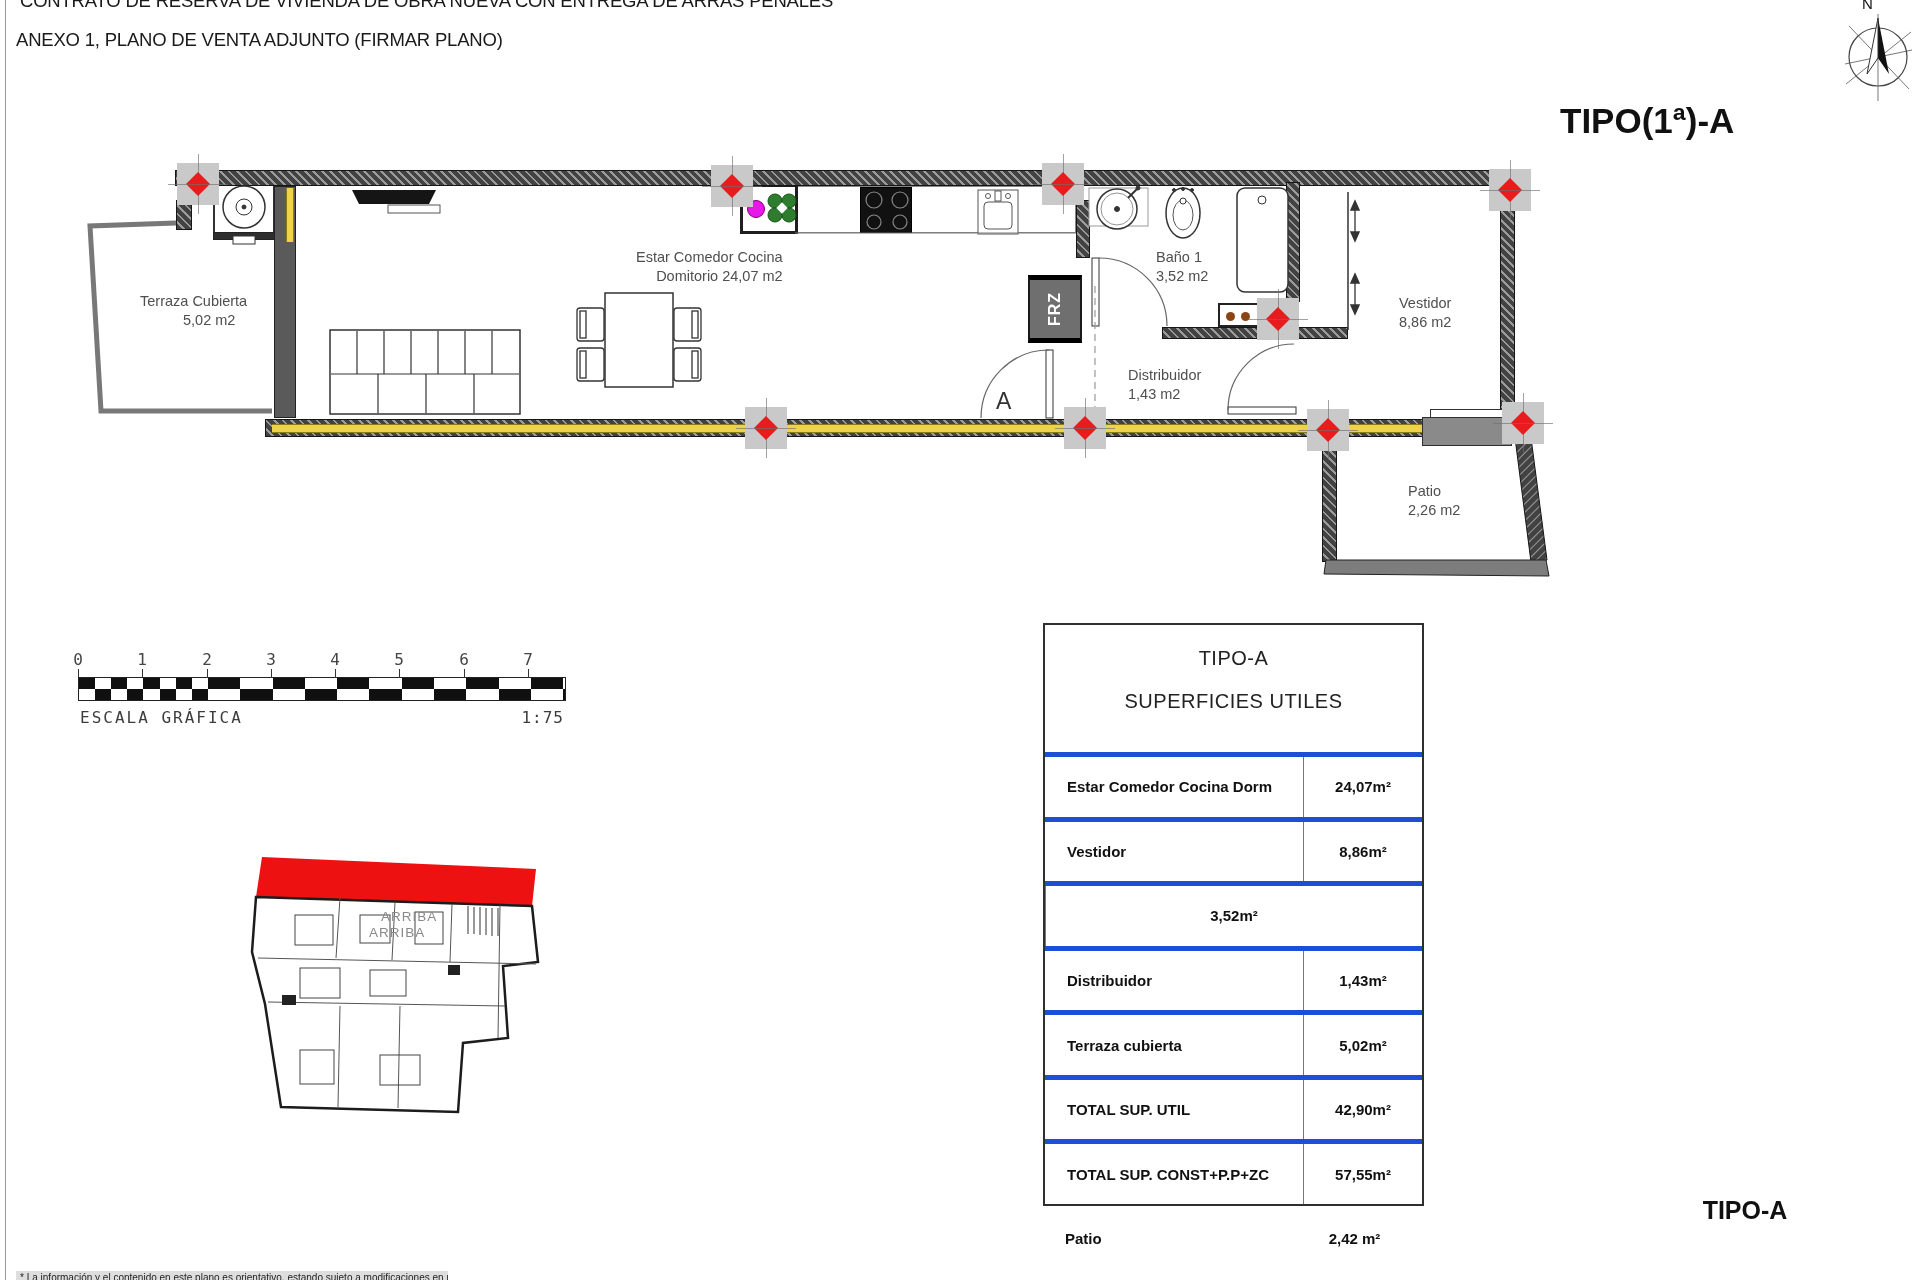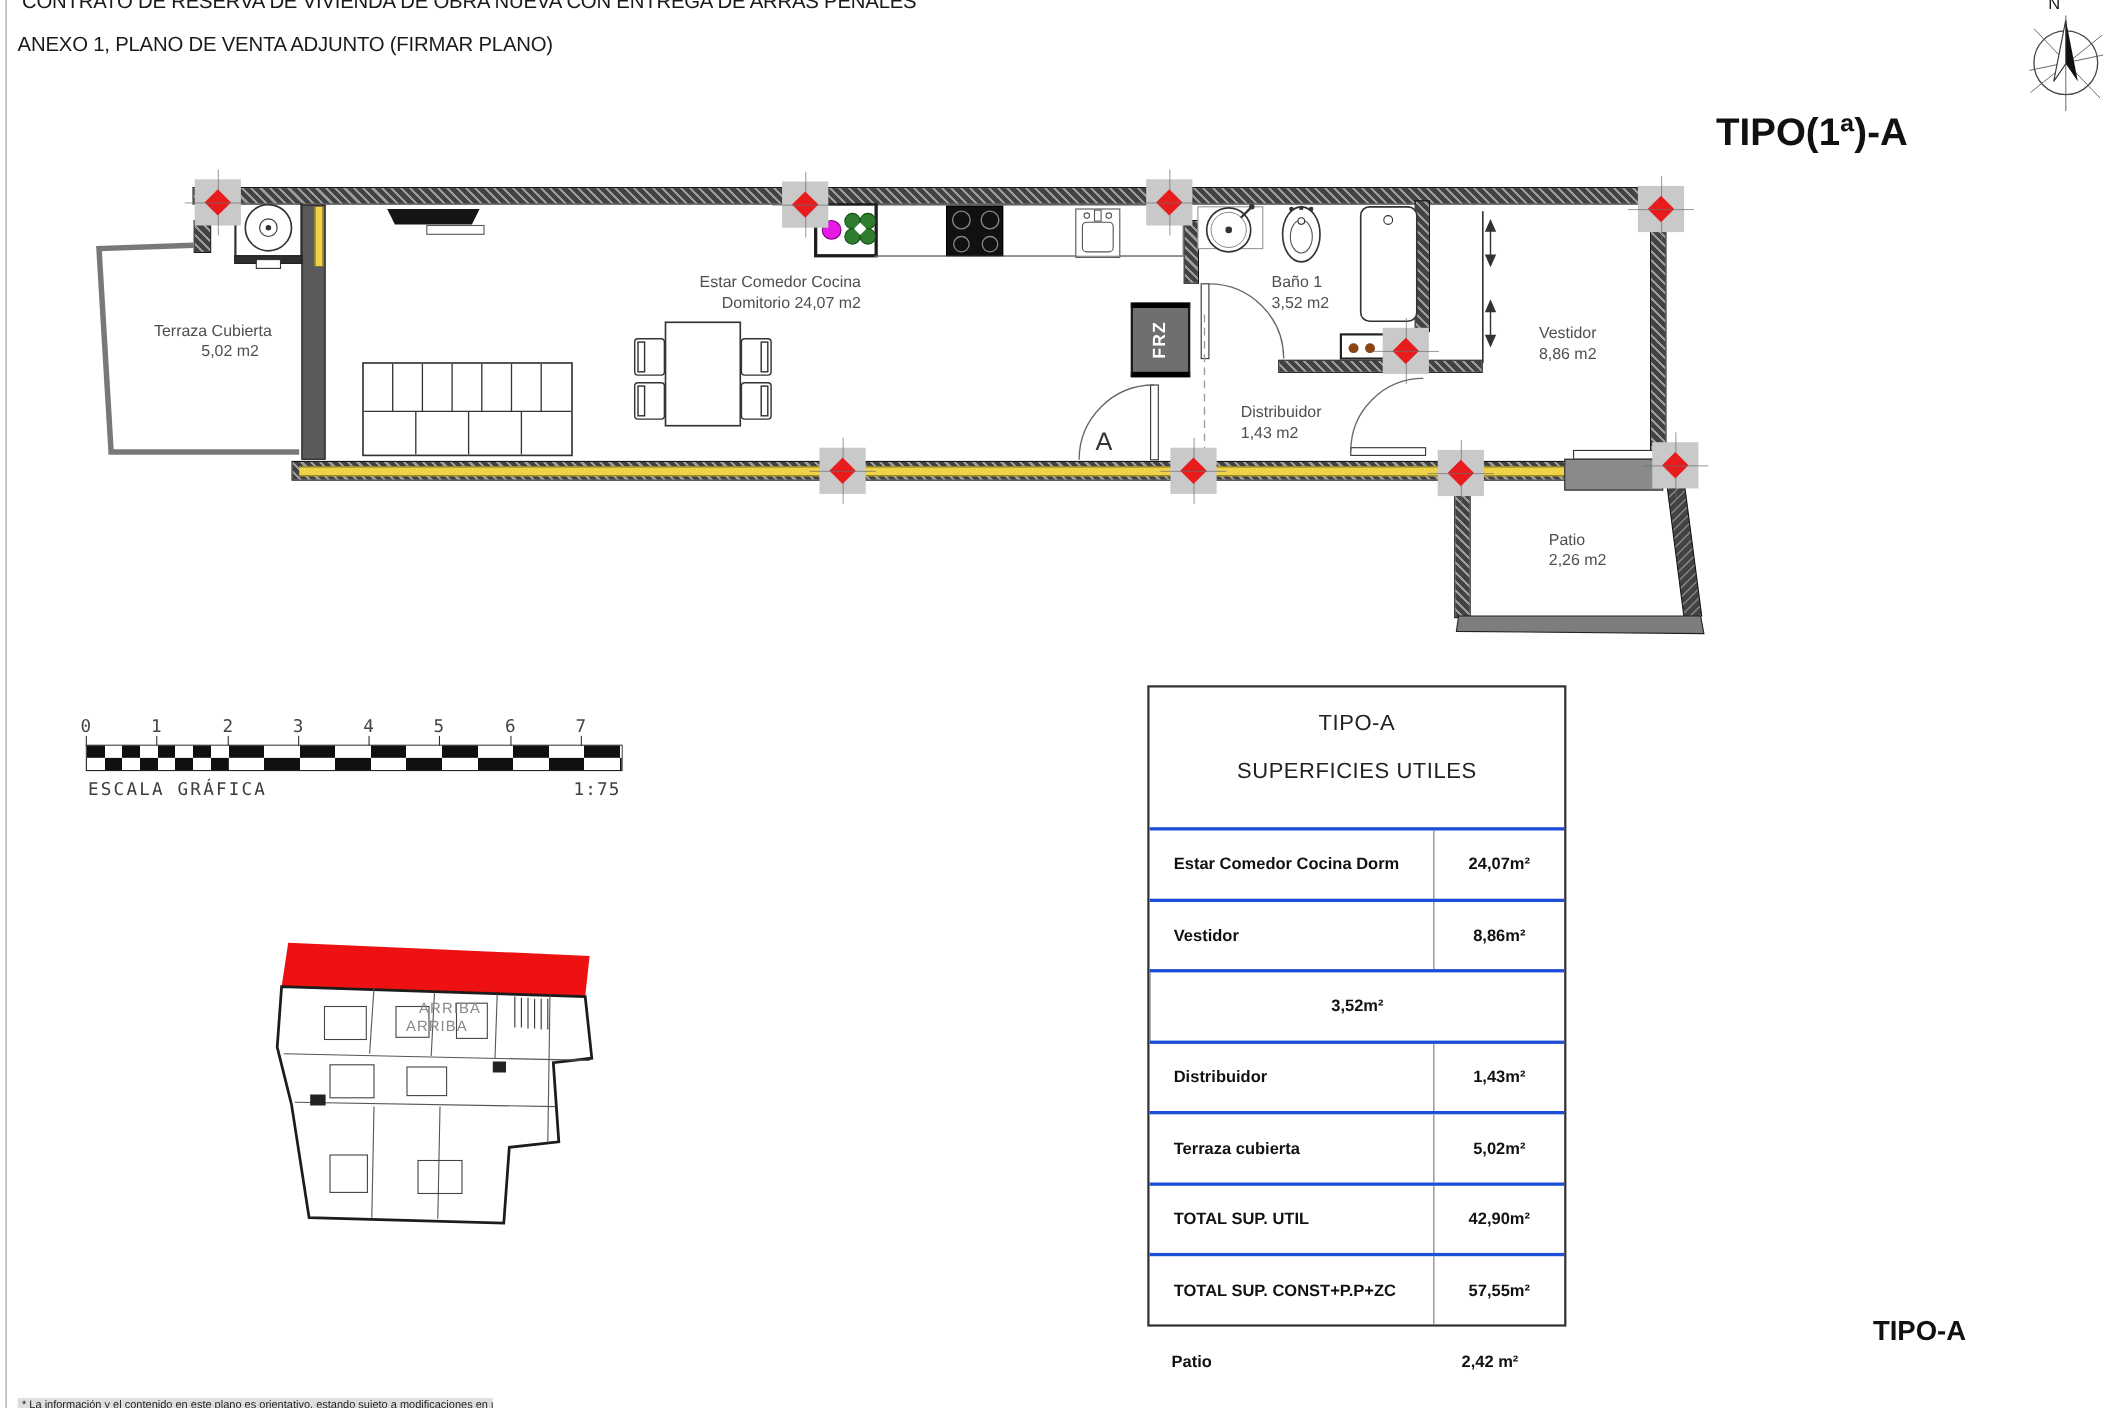--- a/index.html
+++ b/index.html
@@ -37,21 +37,21 @@
   .frz{position:absolute;left:1028px;top:275px;width:50px;height:58px;background:#6f6f6f;
        border:2px solid #1a1a1a;border-top:5px solid #000;border-bottom:5px solid #000;z-index:4;
        display:flex;align-items:center;justify-content:center;}
   .frz span{writing-mode:vertical-rl;transform:rotate(180deg);color:#fff;font-size:16px;font-weight:bold;letter-spacing:1px;}
   
   .atable{position:absolute;left:1043px;top:623px;width:377px;height:579px;border:2px solid #2f2f2f;
           z-index:7;display:flex;flex-direction:column;background:#fff;}
   .atable .thead{height:127px;box-sizing:border-box;padding-top:22px;text-align:center;
           font-size:20px;letter-spacing:0.5px;color:#222;}
   .atable .thead .t2{margin-top:20px;}
-  .atable .trow{flex:1;display:flex;border-top:3px solid #1d4ed8;gap:12px;}
+  .atable .trow{flex:1;display:flex;border-top:5px solid #1d4ed8;gap:12px;}
   .atable .tlabel{width:246px;box-sizing:border-box;display:flex;align-items:center;padding-left:22px;
           font-size:15px;font-weight:bold;color:#111;}
   .atable .tvalue{flex:1;border-left:1px solid #777;display:flex;align-items:center;justify-content:center;
           font-size:15px;font-weight:bold;color:#111;}
   .tfooter-label{position:absolute;left:1065px;top:1230px;font-size:15px;font-weight:bold;color:#111;z-index:7;}
   .tfooter-value{position:absolute;left:1289px;top:1230px;width:131px;text-align:center;font-size:15px;font-weight:bold;color:#111;z-index:7;}
   .disclaimer{position:absolute;left:16px;top:1271px;width:424px;height:16px;background:#dedede;
           font-size:10px;color:#222;padding:1px 4px;white-space:nowrap;overflow:hidden;z-index:8;}
   .pageborder{position:absolute;left:5px;top:0;width:1px;height:1280px;background:#999;z-index:1;}
   .dot{position:absolute;border-radius:50%;z-index:5;}

